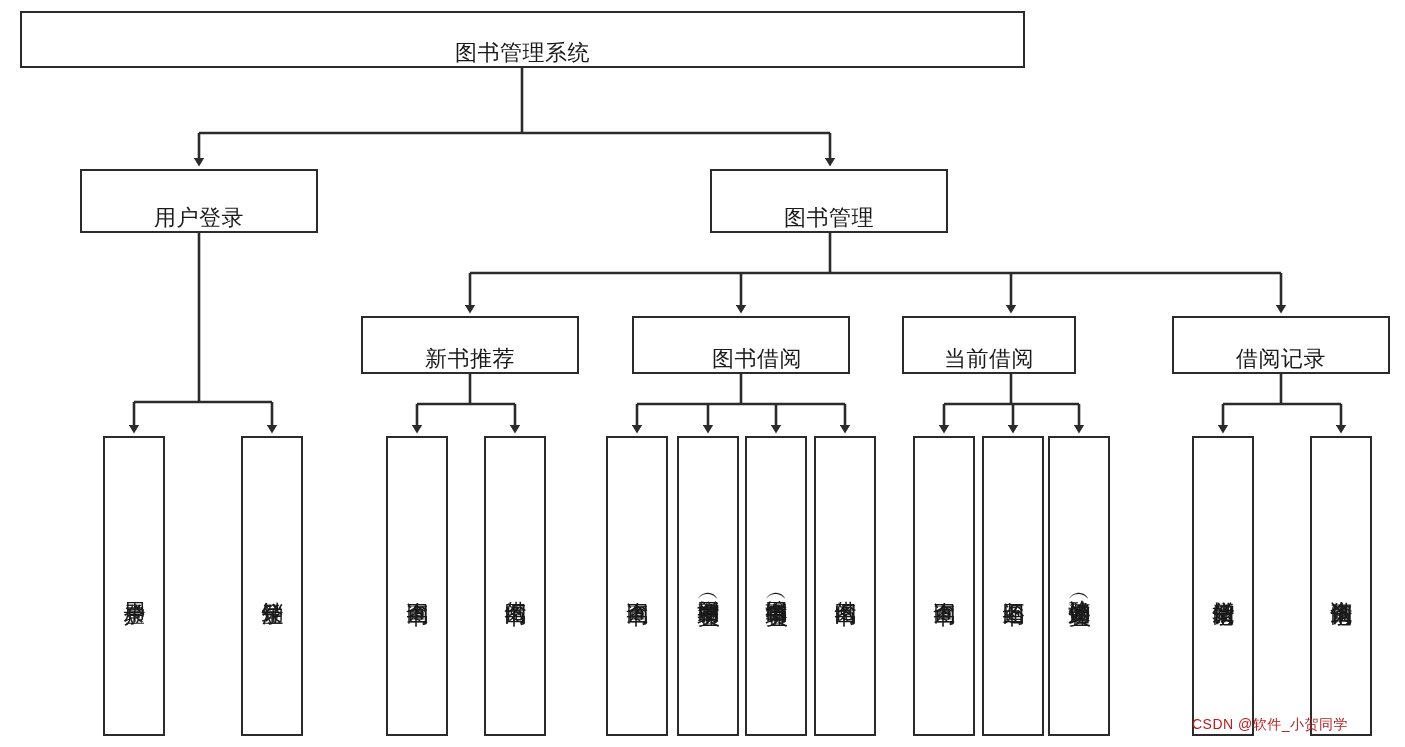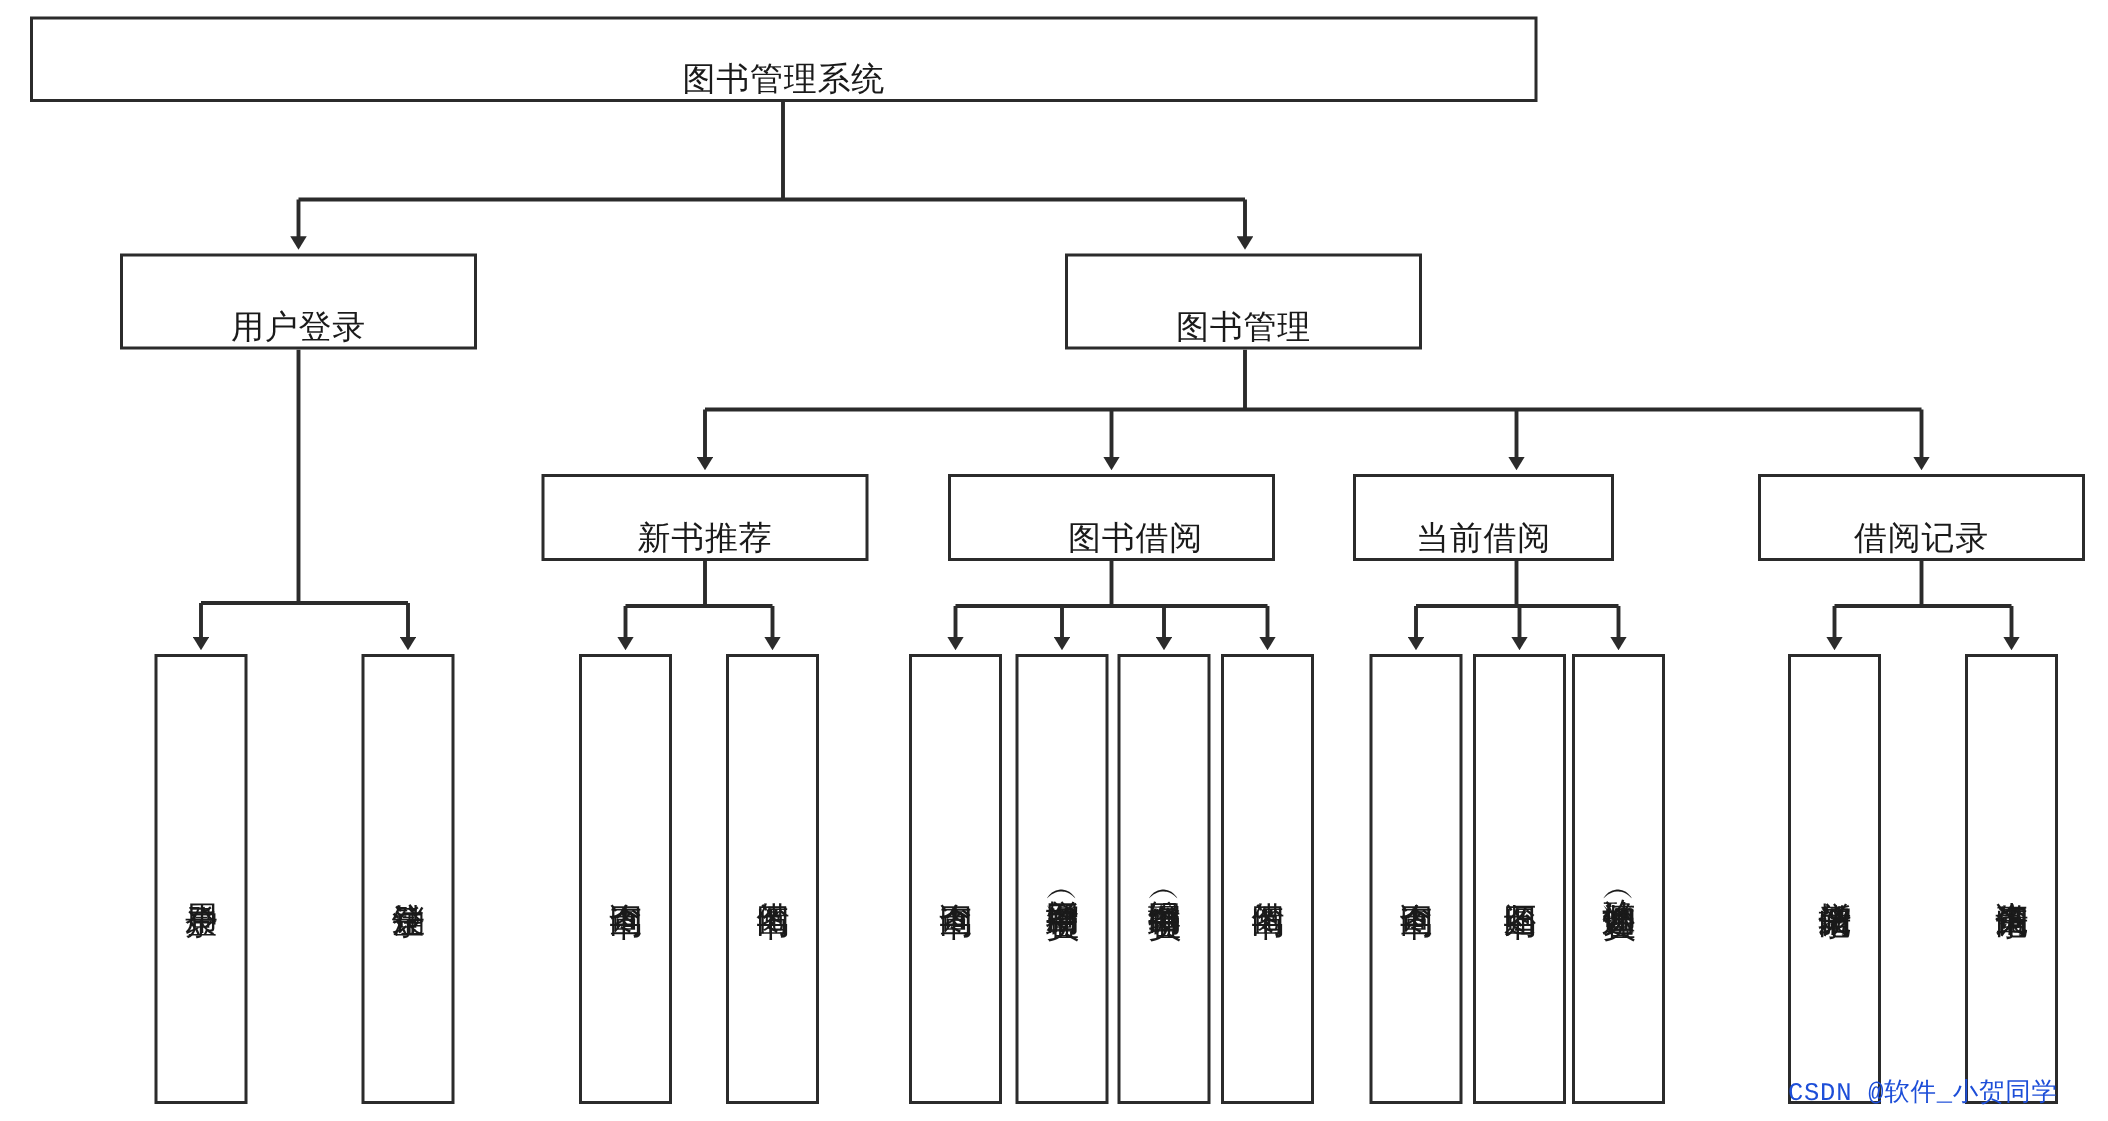--- a/index.html
+++ b/index.html
@@ -52,25 +52,24 @@
     text-orientation: upright;
     white-space: normal;
     font-size: 22px;
     line-height: 1.22;
     letter-spacing: 1px;
     max-height: 262px;
     text-align: center;
   }
   .watermark {
     position: absolute;
-    font-size: 17px;
-    color: #1d4ed8;
+    font-size: 14px;
+    color: #b91c1c;
     white-space: nowrap;
     letter-spacing: 0.5px;
-    font-family: Liberation Mono, monospace;
   }
 </style>
 </head>
 <body>
 
 <div id="canvas">
 
   <svg class="wires" viewBox="0 0 1405 747" xmlns="http://www.w3.org/2000/svg">
     <defs>
       <marker id="arrow" markerWidth="9" markerHeight="11" refX="0.5" refY="5.5" orient="auto" markerUnits="userSpaceOnUse">

